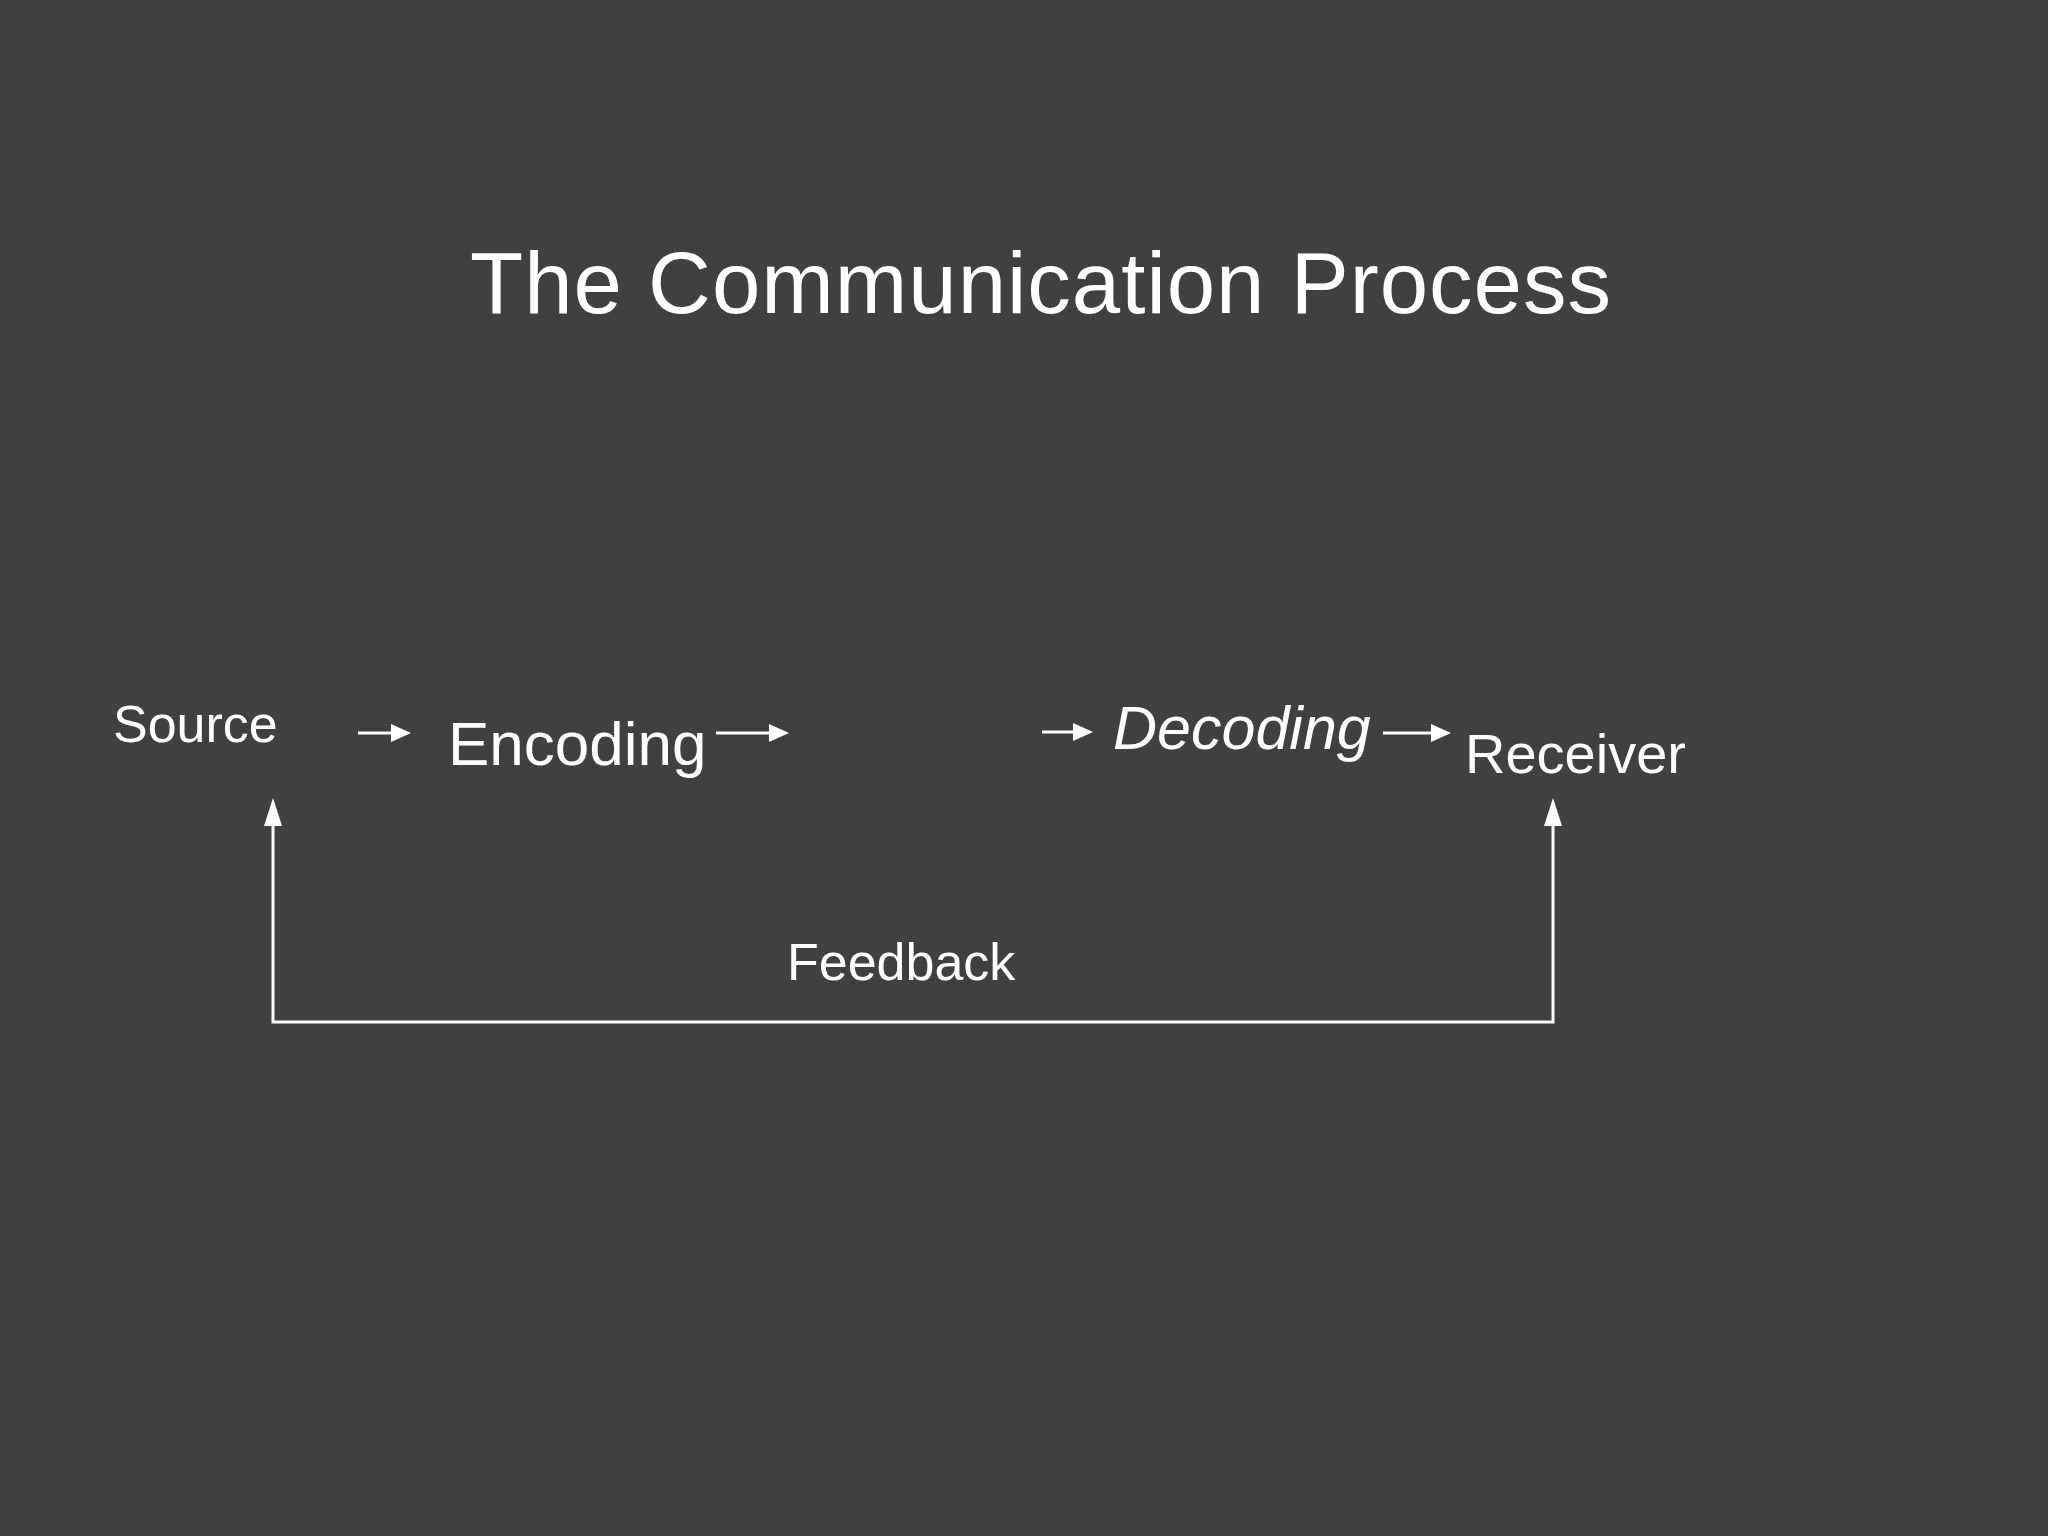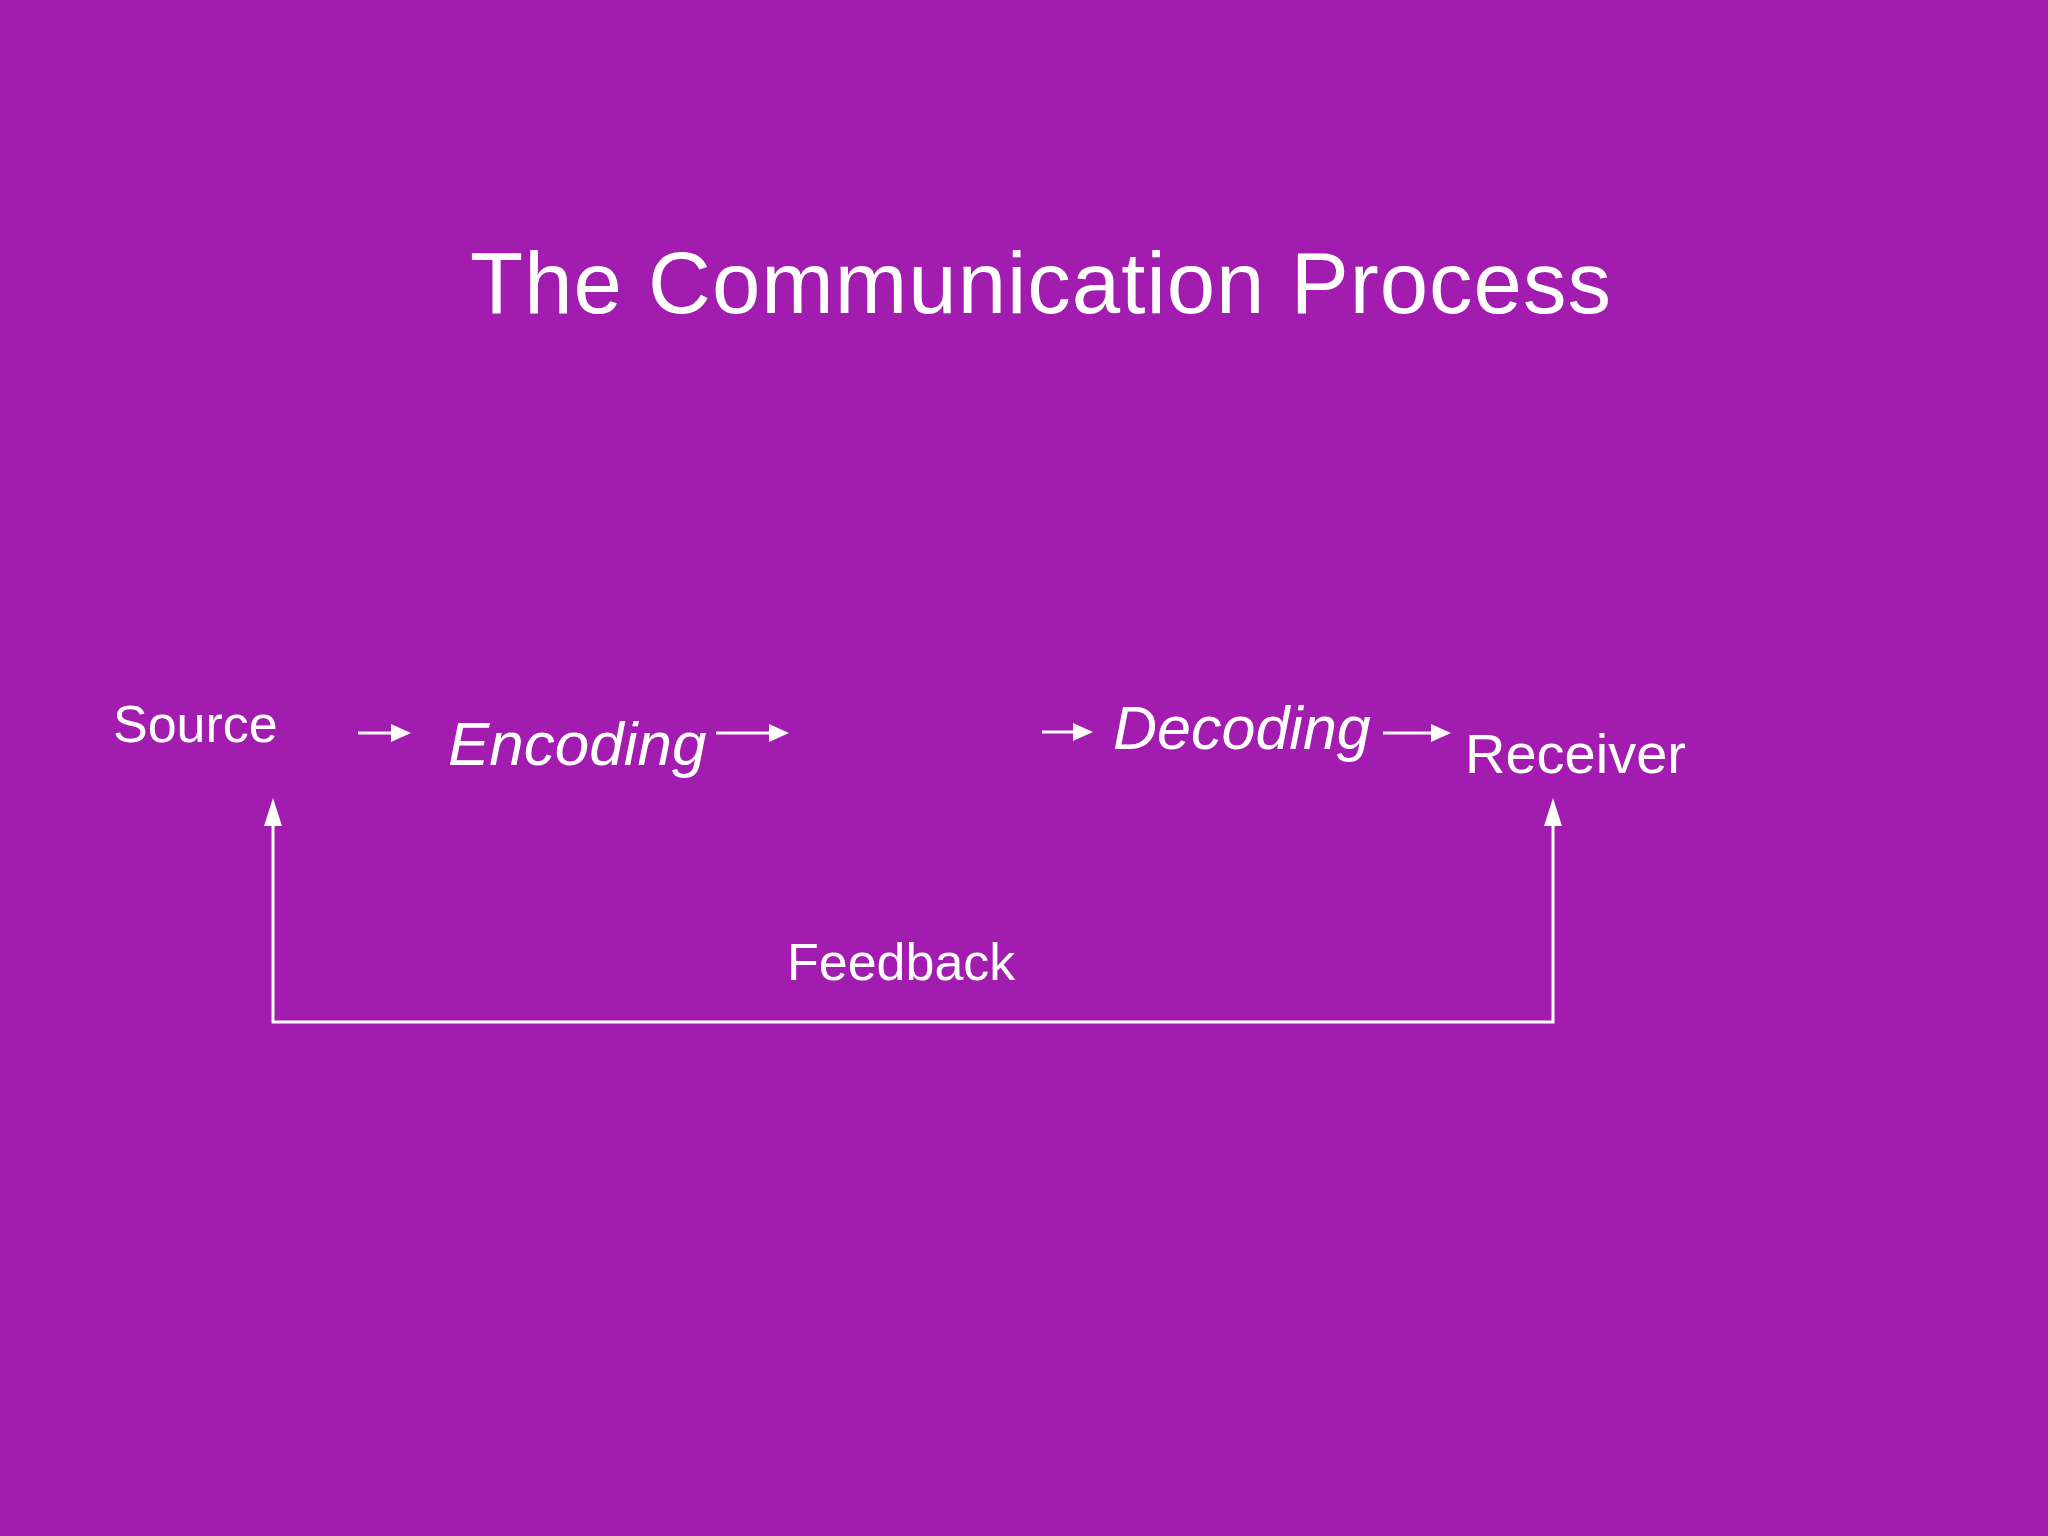--- a/index.html
+++ b/index.html
@@ -4,21 +4,21 @@
 <style>
   html, body {
     margin: 0;
     padding: 0;
     background: #000000;
   }
   .slide {
     position: relative;
     width: 2048px;
     height: 1536px;
-    background: #a21caf;
+    background: #404040;
     overflow: hidden;
     font-family: "Liberation Sans", sans-serif;
     color: #ffffff;
   }
   .title {
     position: absolute;
     left: 470px;
     top: 233px;
     margin: 0;
     font-size: 87px;
@@ -28,21 +28,21 @@
     white-space: nowrap;
   }
   .node {
     position: absolute;
     font-weight: 400;
     color: #ffffff;
     white-space: nowrap;
     line-height: 1;
   }
   .node-source   { left: 113px;  top: 698px;  font-size: 52px; }
-  .node-encoding { left: 448px;  top: 713px;  font-size: 62px; font-style: italic; }
+  .node-encoding { left: 448px;  top: 713px;  font-size: 62px; }
   .node-channel  { left: 810px;  top: 709px;  font-size: 62px; }
   .node-decoding { left: 1113px; top: 698px;  font-size: 61px; font-style: italic; }
   .node-receiver { left: 1465px; top: 726px;  font-size: 56px; text-align: right; }
   .feedback-label {
     position: absolute;
     left: 787px;
     top: 936px;
     font-size: 52px;
     font-weight: 400;
     color: #ffffff;

